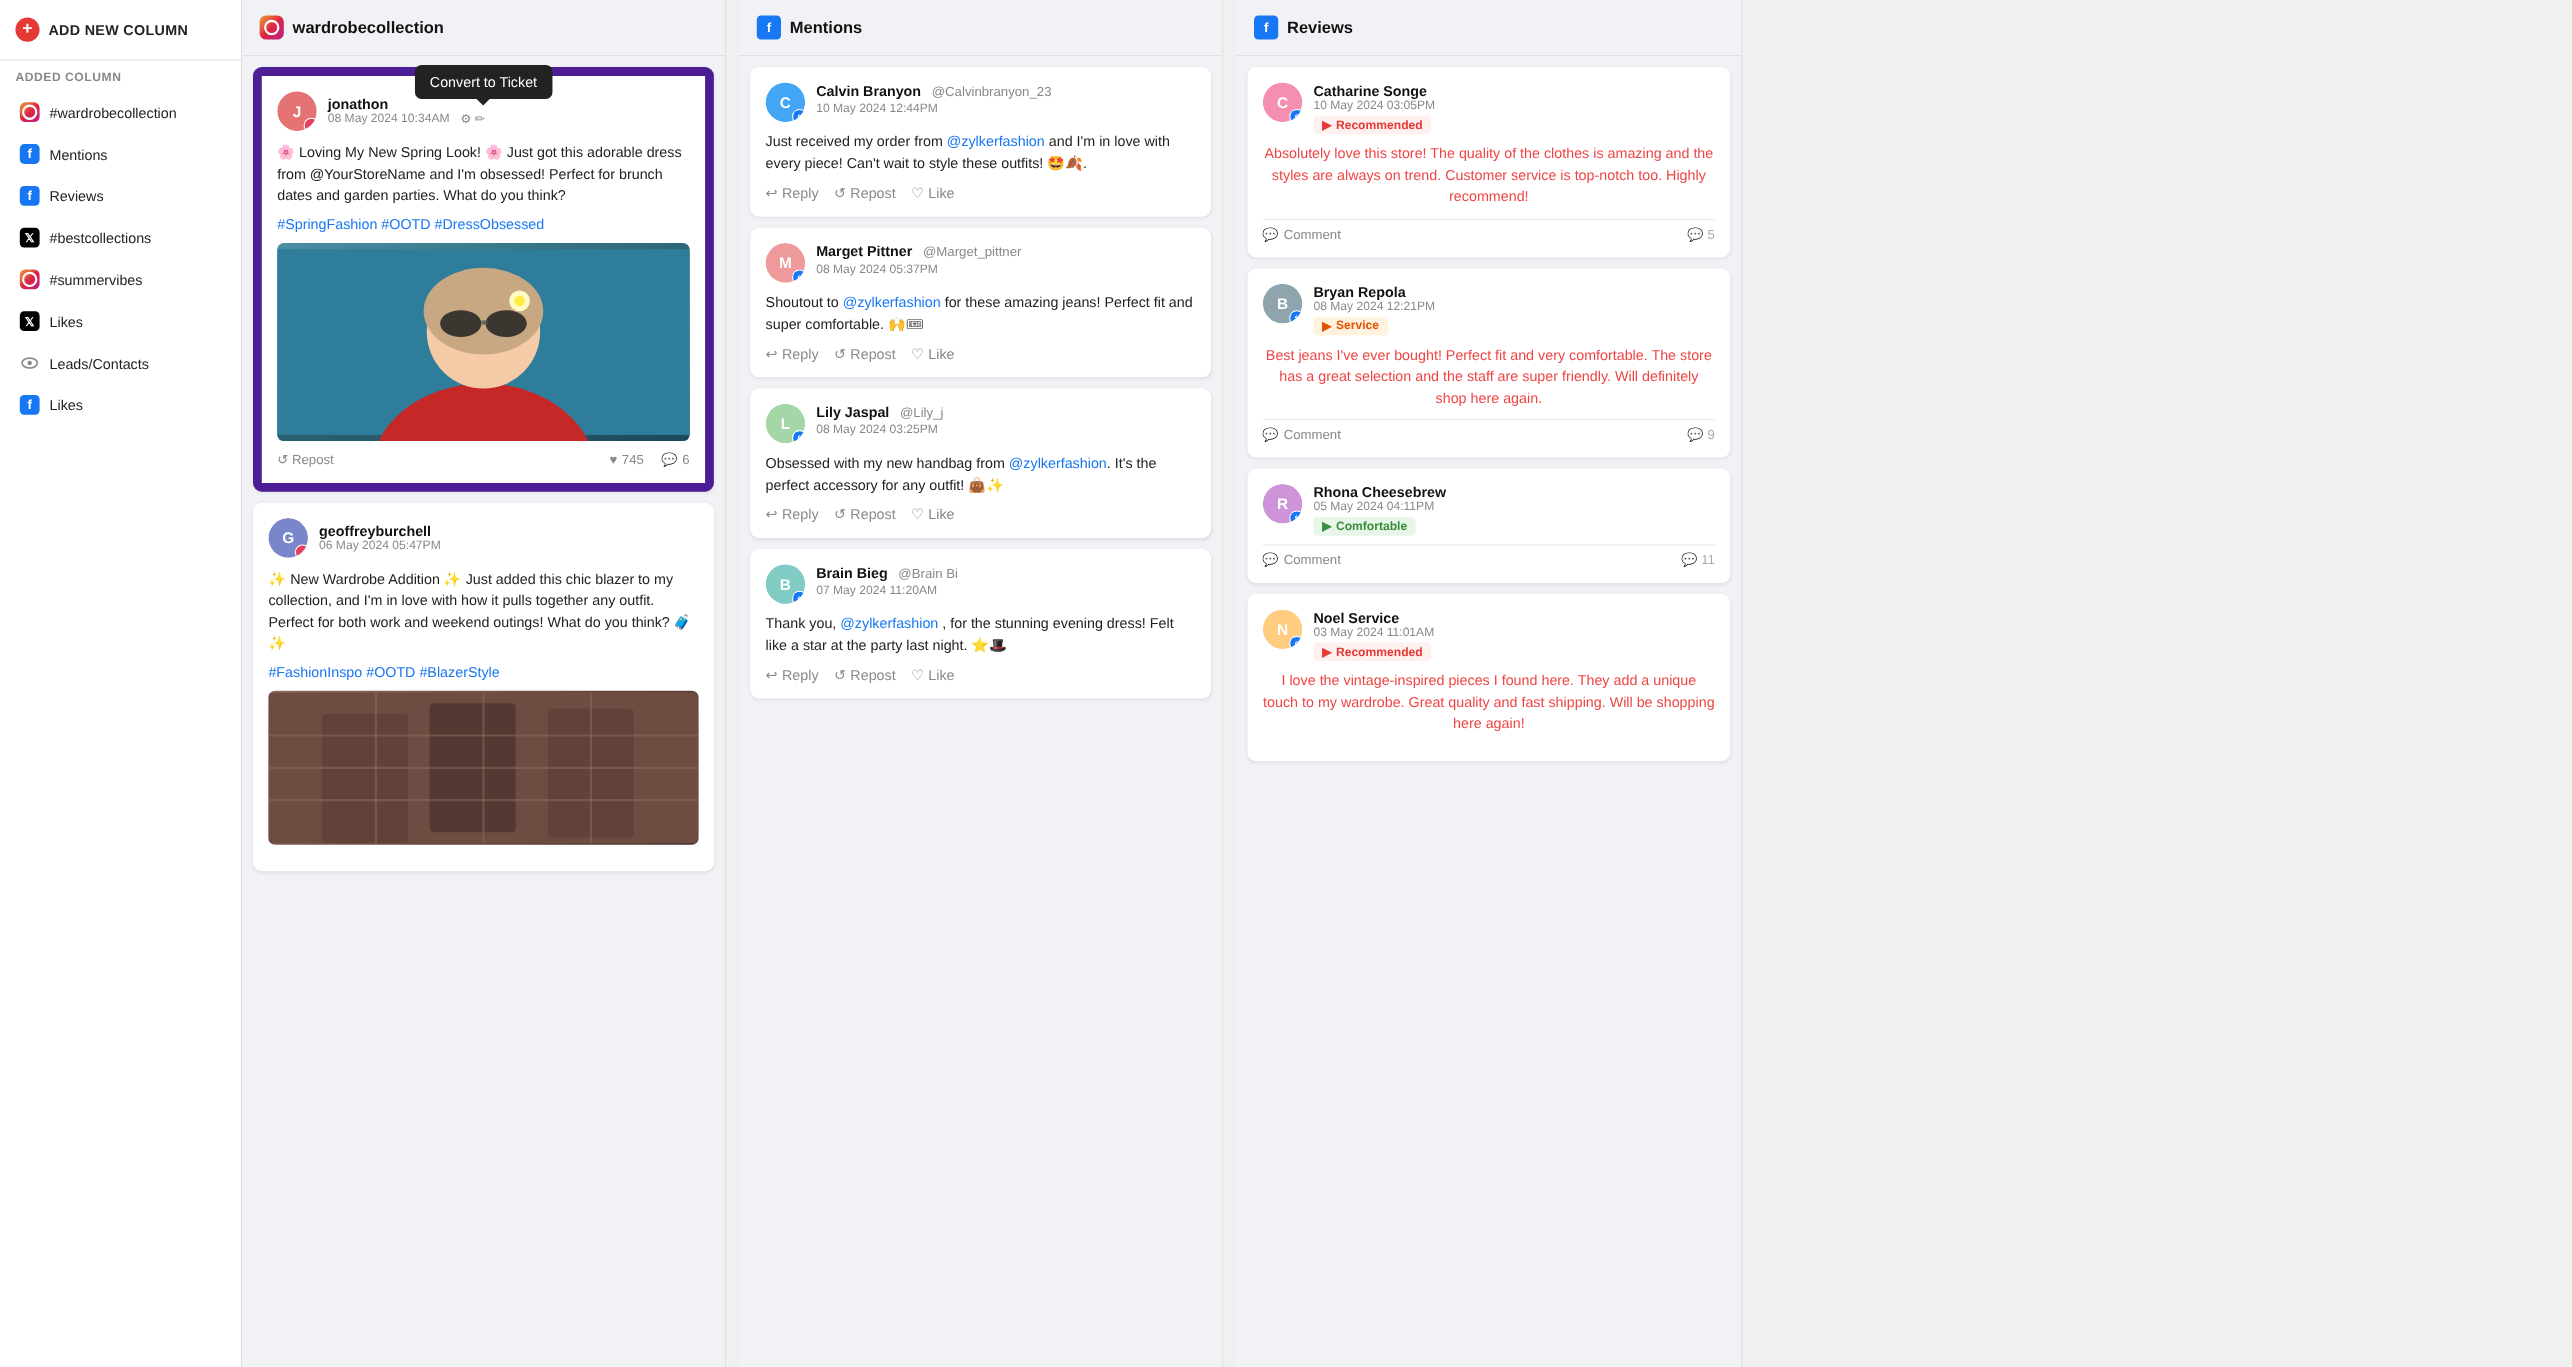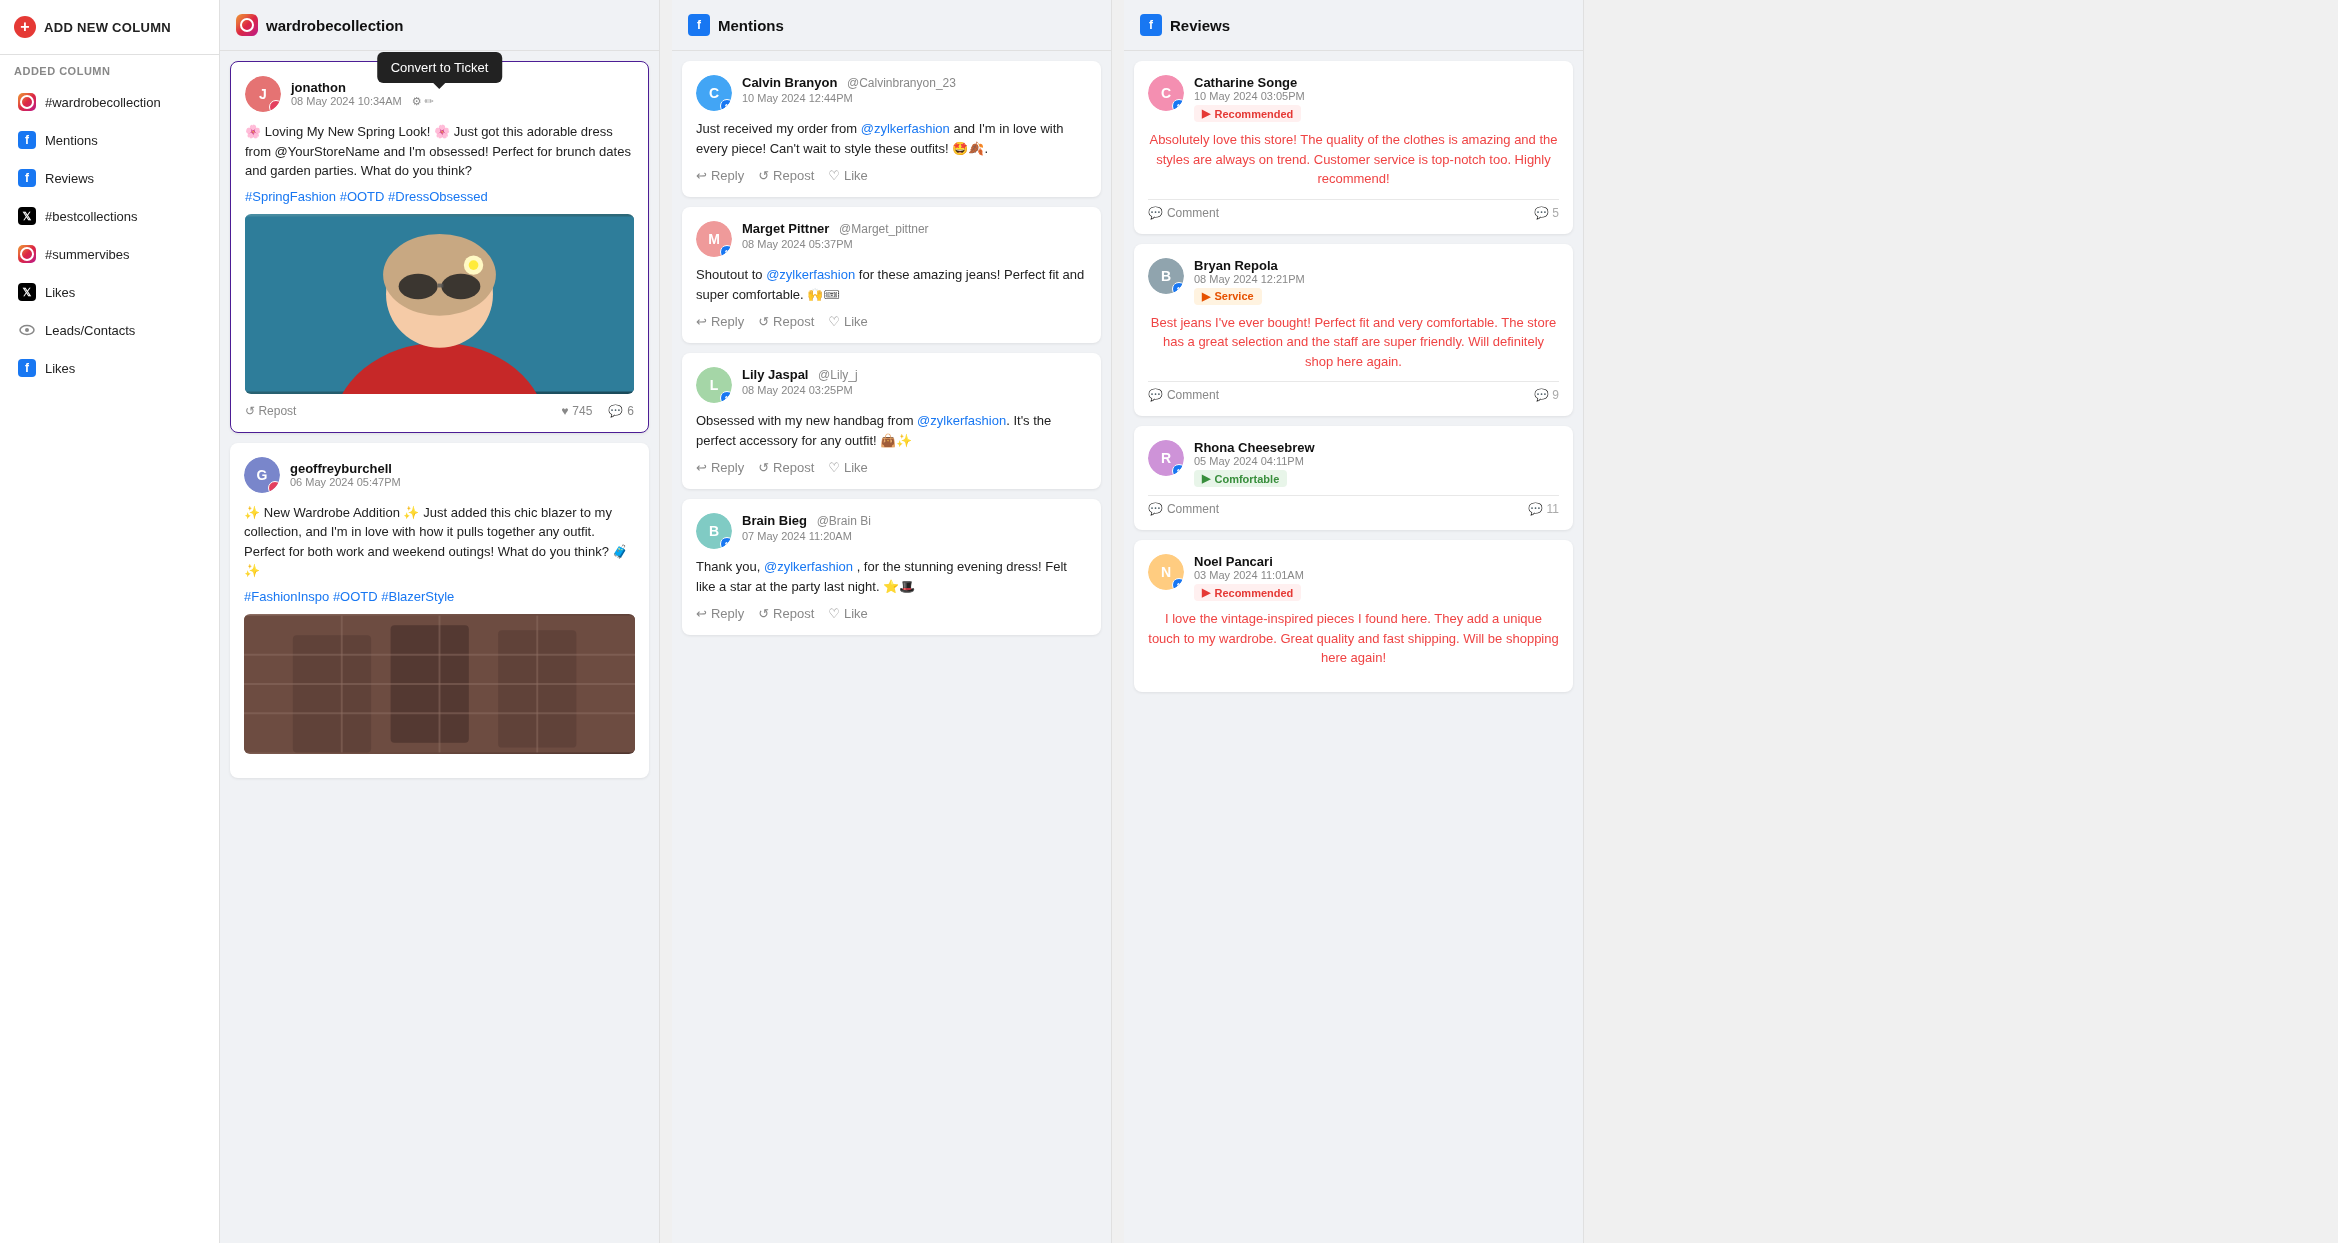--- a/index.html
+++ b/index.html
@@ -32,21 +32,21 @@
     .column { width: 440px; min-width: 440px; background: #f0f2f5; border-right: 1px solid #e0e0e0; display: flex; flex-direction: column; overflow: hidden; }
     .column-header { padding: 14px 16px; background: #f0f2f5; display: flex; align-items: center; gap: 8px; border-bottom: 1px solid #e0e0e0; }
     .column-header .col-icon { width: 22px; height: 22px; flex-shrink: 0; }
     .column-header .col-title { font-size: 15px; font-weight: 600; color: #111; }
     .column-body { flex: 1; overflow-y: auto; padding: 10px; display: flex; flex-direction: column; gap: 10px; }
 
     
     .card { background: #fff; border-radius: 8px; padding: 14px; box-shadow: 0 1px 3px rgba(0,0,0,0.08); }
 
     
-    .post-card { border: 1px solid #4c1d95; position: relative; }
+    .post-card { border: 8px solid #4c1d95; position: relative; }
     .post-header { display: flex; align-items: center; gap: 10px; margin-bottom: 10px; }
     .avatar { width: 36px; height: 36px; border-radius: 50%; flex-shrink: 0; overflow: hidden; position: relative; }
     .avatar .avatar-circle { width: 100%; height: 100%; border-radius: 50%; display: flex; align-items: center; justify-content: center; font-size: 14px; font-weight: 600; color: #fff; }
     .avatar .platform-badge { position: absolute; bottom: -2px; right: -2px; width: 14px; height: 14px; border-radius: 50%; border: 1.5px solid #fff; display: flex; align-items: center; justify-content: center; font-size: 8px; }
     .post-meta { display: flex; flex-direction: column; }
     .post-meta .username { font-weight: 700; font-size: 13px; color: #111; }
     .post-meta .datetime { font-size: 11px; color: #888; display: flex; align-items: flex-start; gap: 4px; }
     .post-content { font-size: 13px; color: #222; line-height: 1.5; margin-bottom: 8px; }
     .post-tags { font-size: 13px; color: #1877f2; margin-bottom: 10px; }
     .post-image { width: 100%; height: 180px; border-radius: 6px; overflow: hidden; background: #4a90a4; display: flex; align-items: center; justify-content: center; margin-bottom: 10px; }
@@ -472,21 +472,21 @@
           <div class="avatar">
             <div class="avatar-circle" style="background:#ffcc80;">N</div>
             <div class="platform-badge" style="background:#1877f2;">
               <svg width="10" height="10" viewBox="0 0 10 10">
                   <rect width="10" height="10" rx="2" fill="#1877f2"></rect>
                   <text x="3" y="8" font-size="7" fill="white" font-weight="bold">f</text>
                 </svg>
             </div>
           </div>
           <div class="review-info">
-            <div class="name">Noel Pancari</div>
+            <div class="name">Noel Service</div>
             <div class="datetime">03 May 2024 11:01AM</div>
             <div class="review-badge recommended">
               <span style="color:#e53935;">▶</span>
               <span>Recommended</span>
             </div>
           </div>
         </div>
         <div class="review-content">I love the vintage-inspired pieces I found here. They add a unique touch to my wardrobe. Great quality and fast shipping. Will be shopping here again!</div>
       </div>
 

